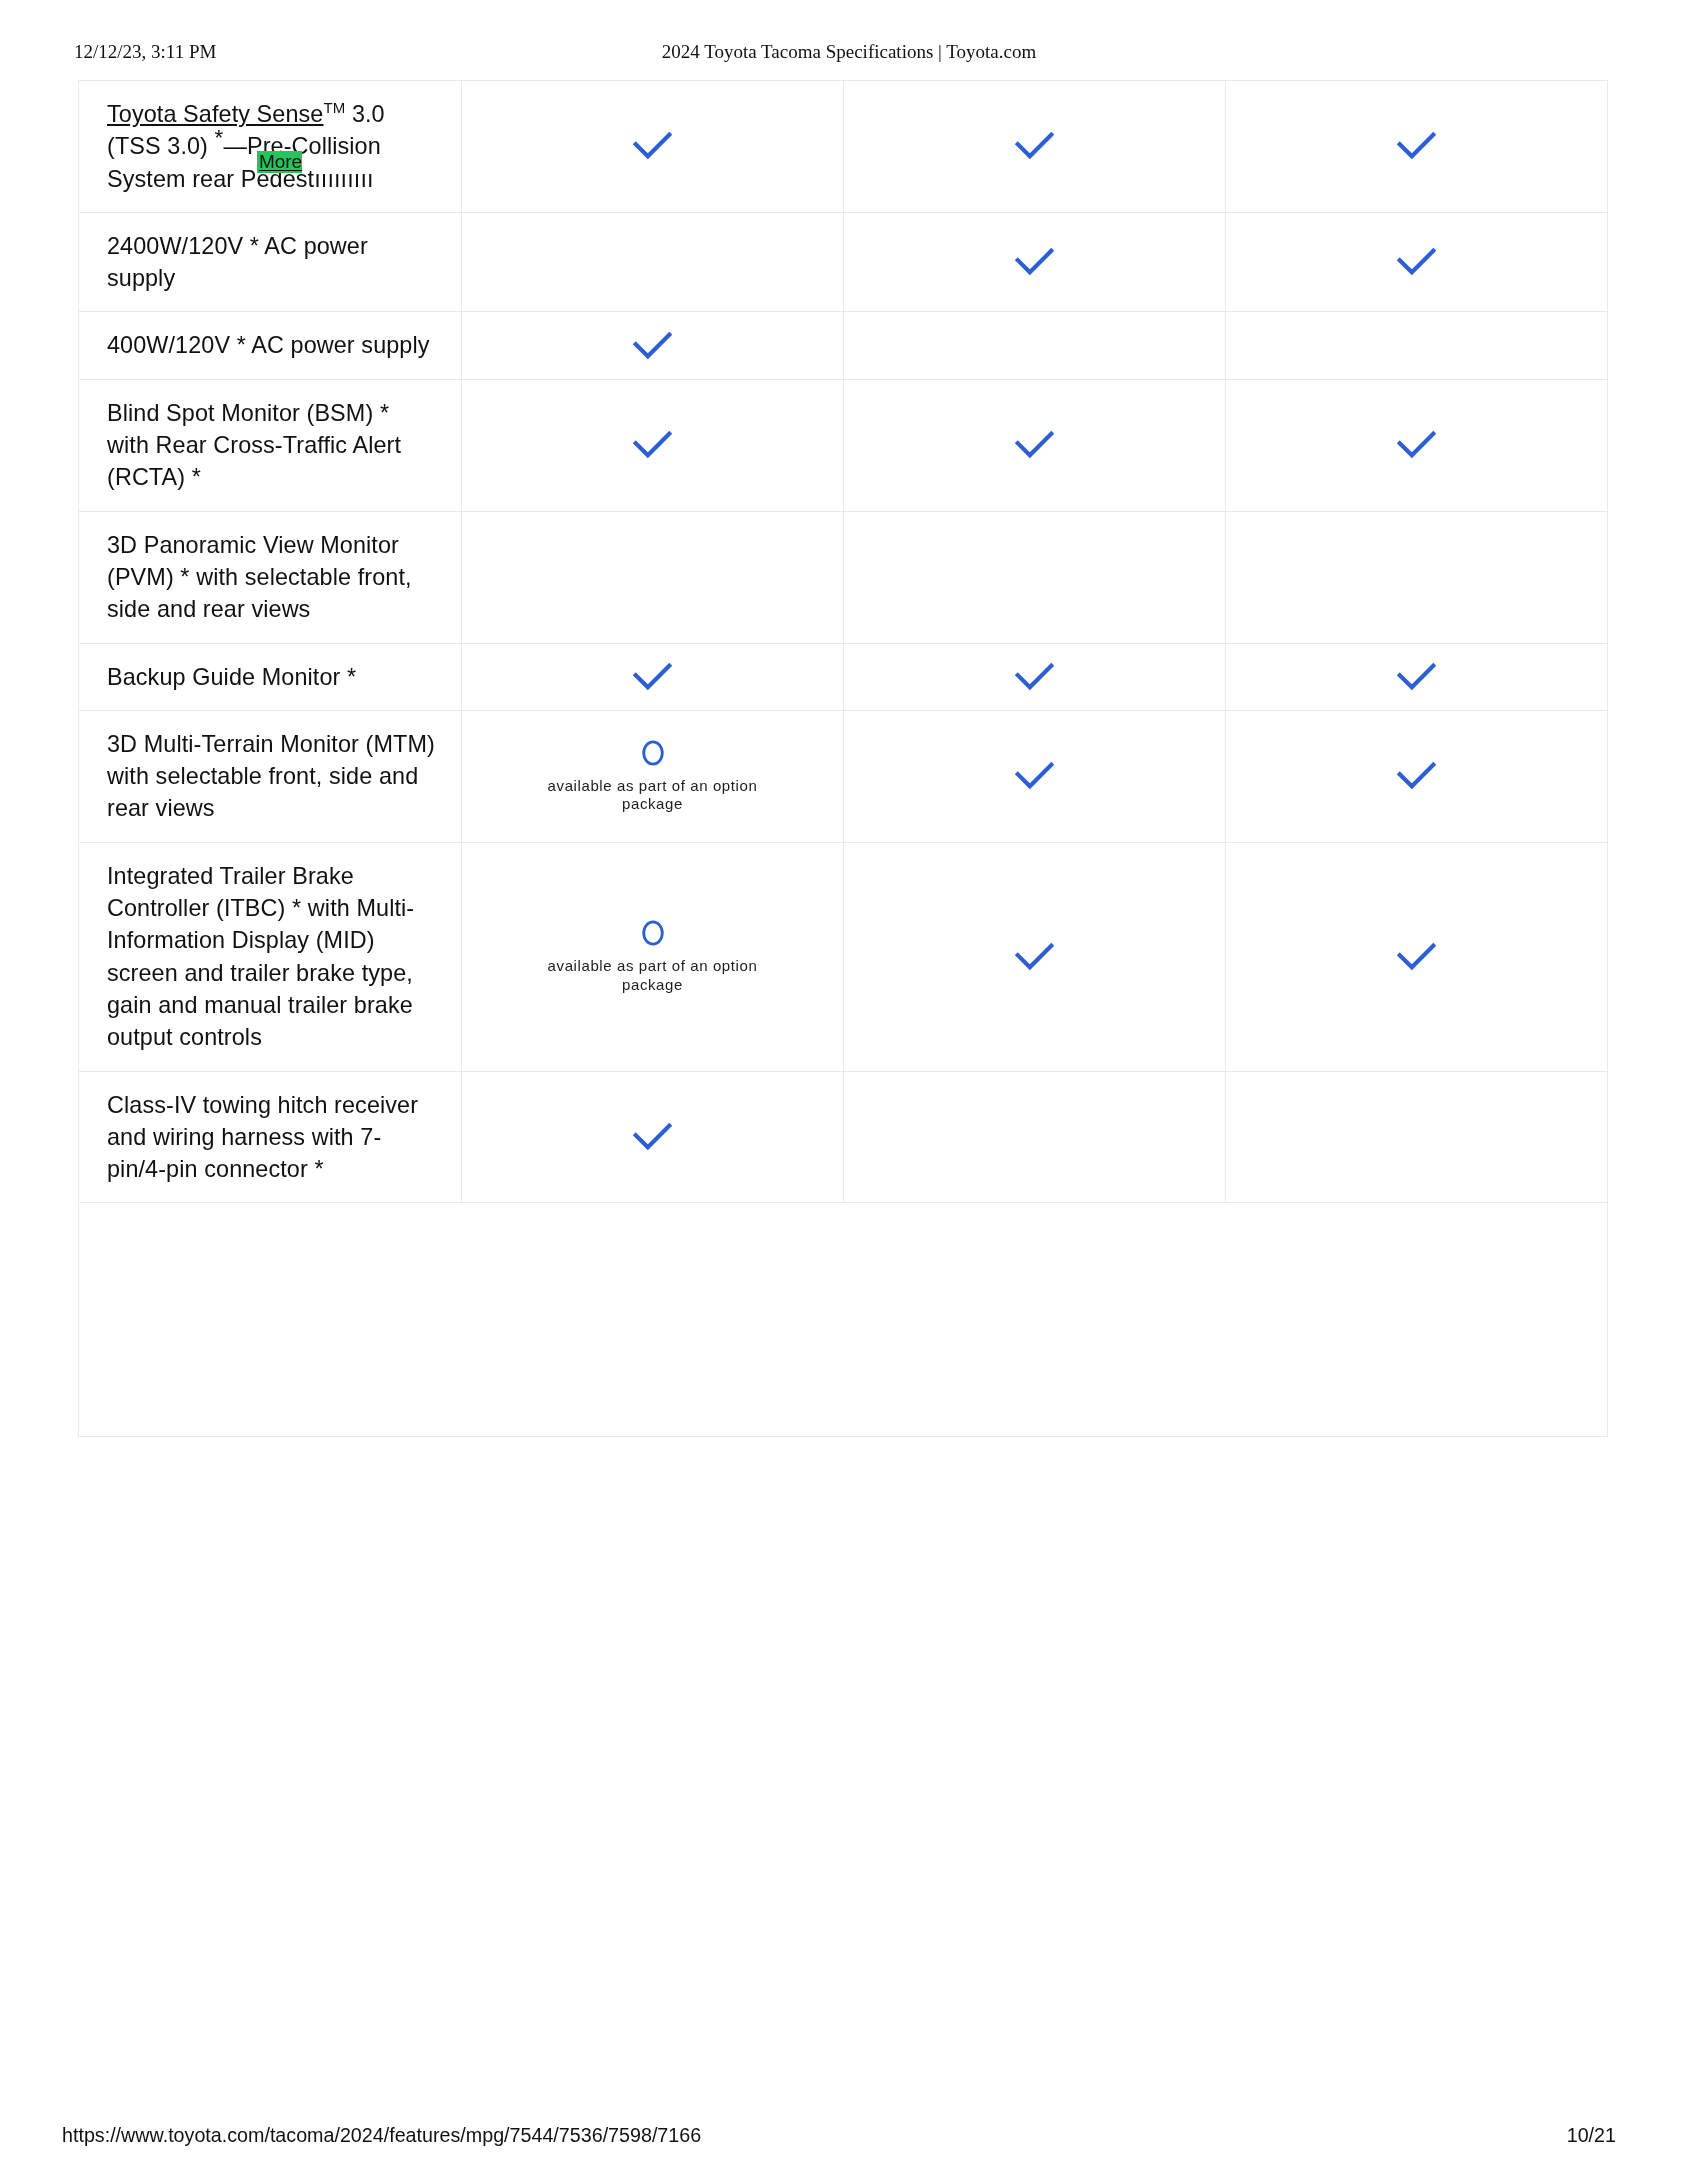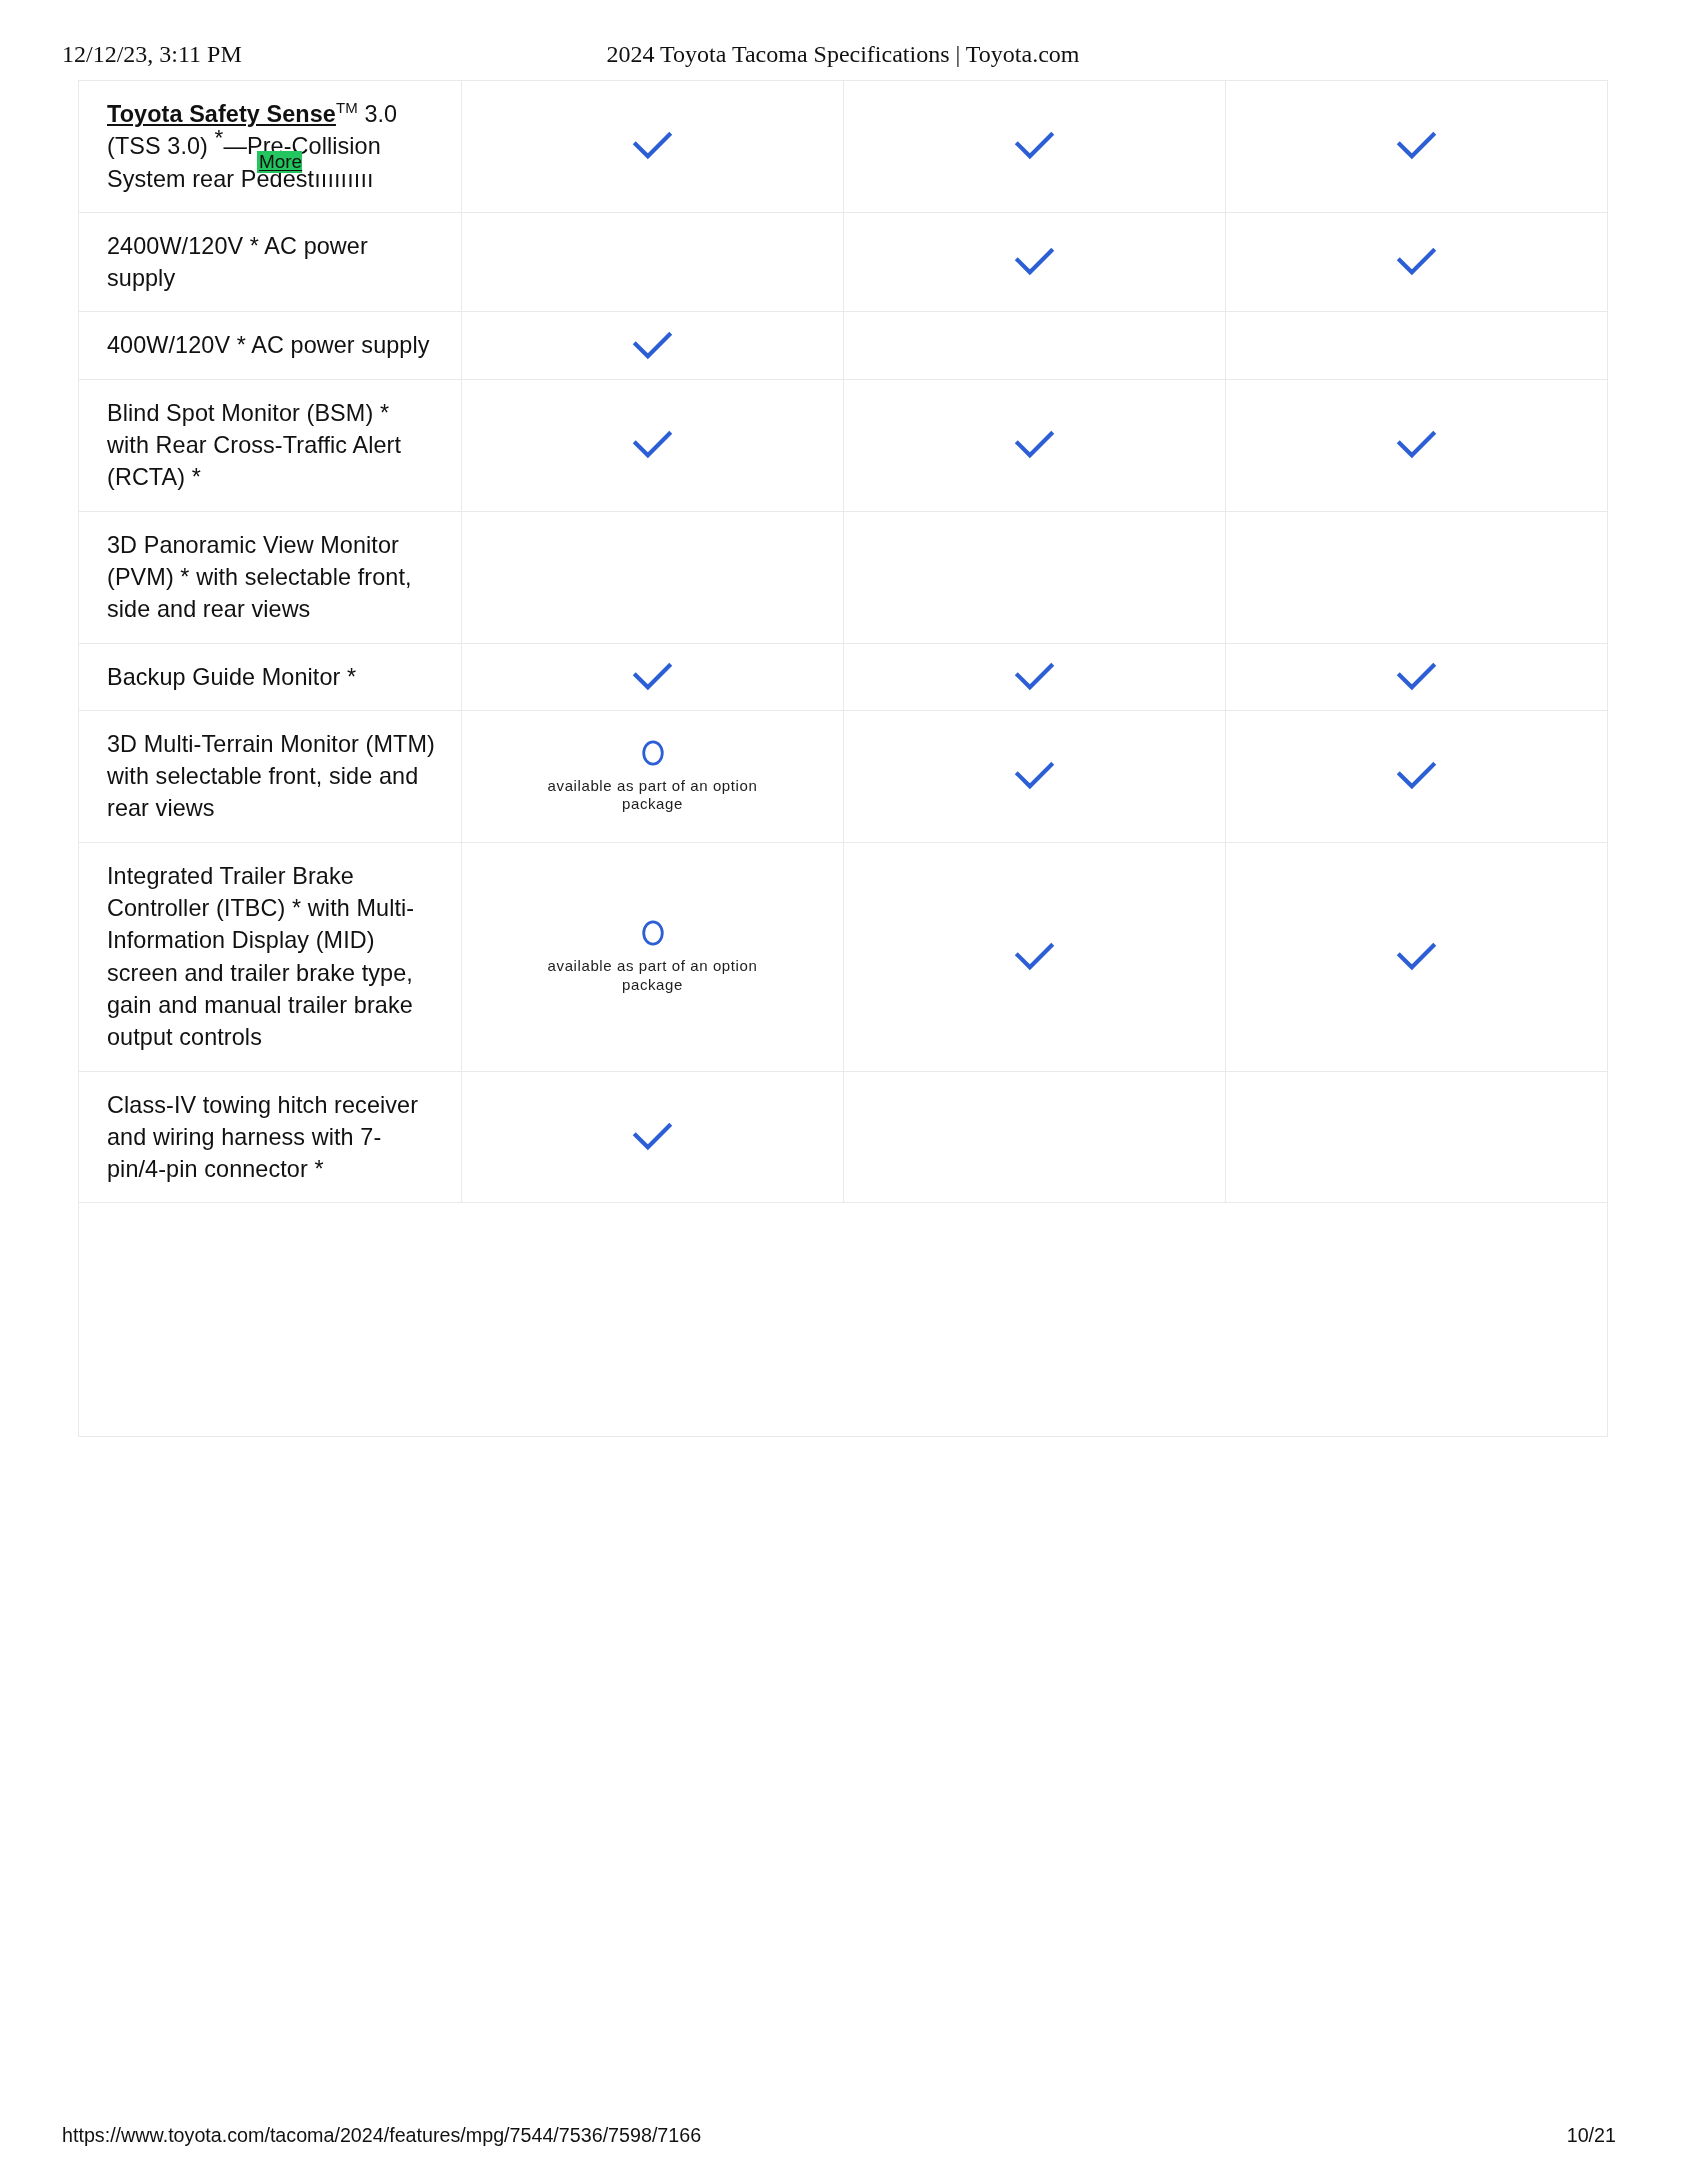--- a/index.html
+++ b/index.html
@@ -12,24 +12,24 @@
     height: 2182px;
     position: relative;
     font-family: "Liberation Sans", sans-serif;
     color: #000000;
     overflow: hidden;
   }
 
   
   .print-header {
     position: absolute;
-    top: 41px; left: 0; right: 0;
+    top: 41px; left: 12px; right: 0;
     height: 22.5px;
     font-family: "Liberation Serif", serif;
-    font-size: 24px;
+    font-size: 19px;
     color: #111;
   }
   .print-header .ph-date {
     position: absolute;
     left: 62px; top: 0;
     white-space: nowrap;
   }
   .print-header .ph-title {
     position: absolute;
     left: 0; right: 0;
@@ -82,21 +82,21 @@
   .feature-cell {
     padding: 17px 26px 17px 28px;
   }
   .feature-text {
     font-size: 23.4px;
     line-height: 1.38;
     color: #111111;
     letter-spacing: 0.1px;
   }
   .feature-text .strong-link {
-    font-weight: 700;
+    font-weight: 400;
     text-decoration: underline;
     text-underline-offset: 1.9px;
   }
   .feature-text .tm {
     font-size: 15px;
     vertical-align: super;
     font-weight: 400;
     text-decoration: none;
     display: inline-block;
   }

